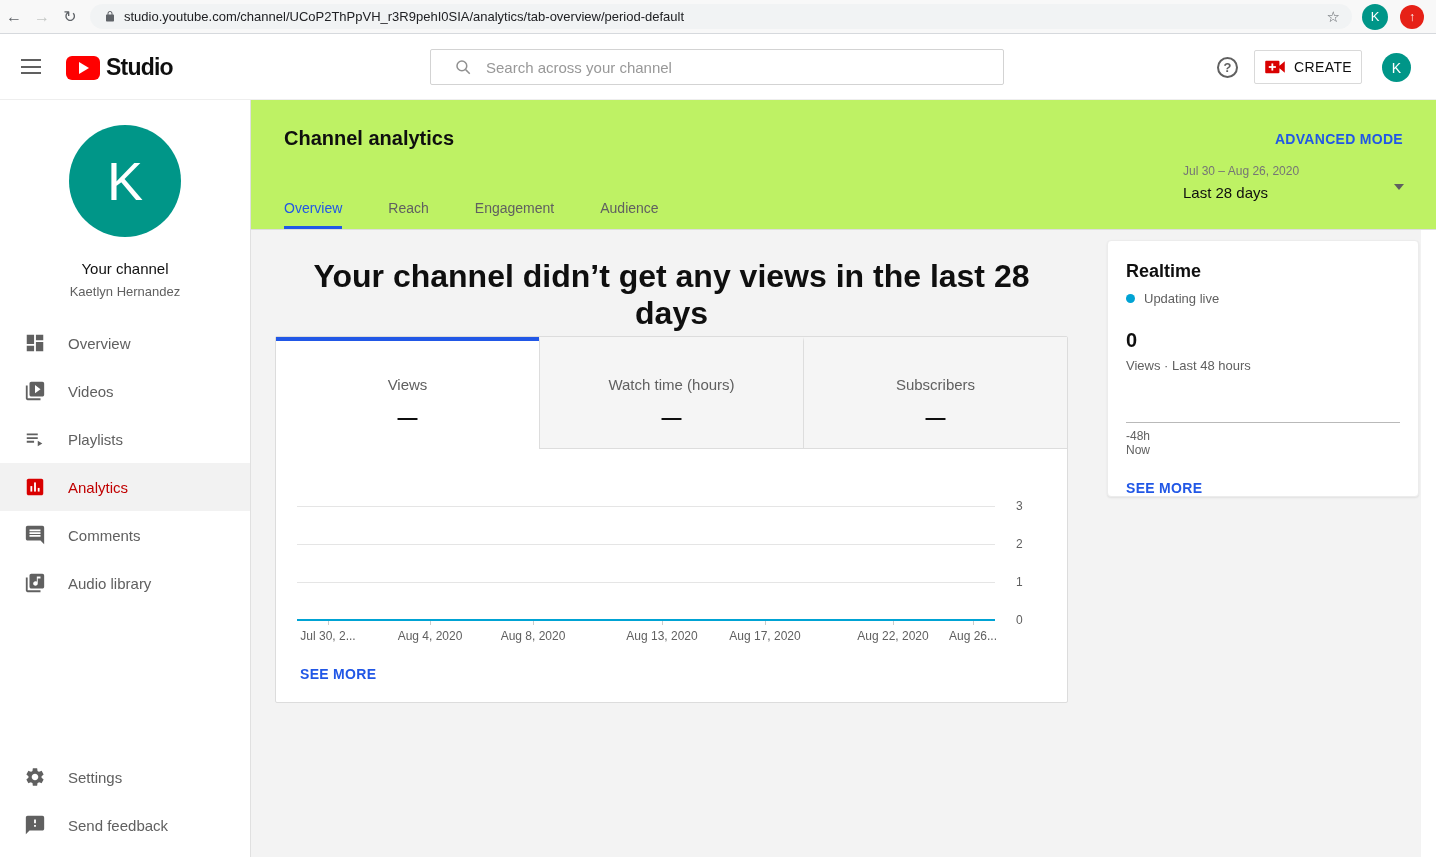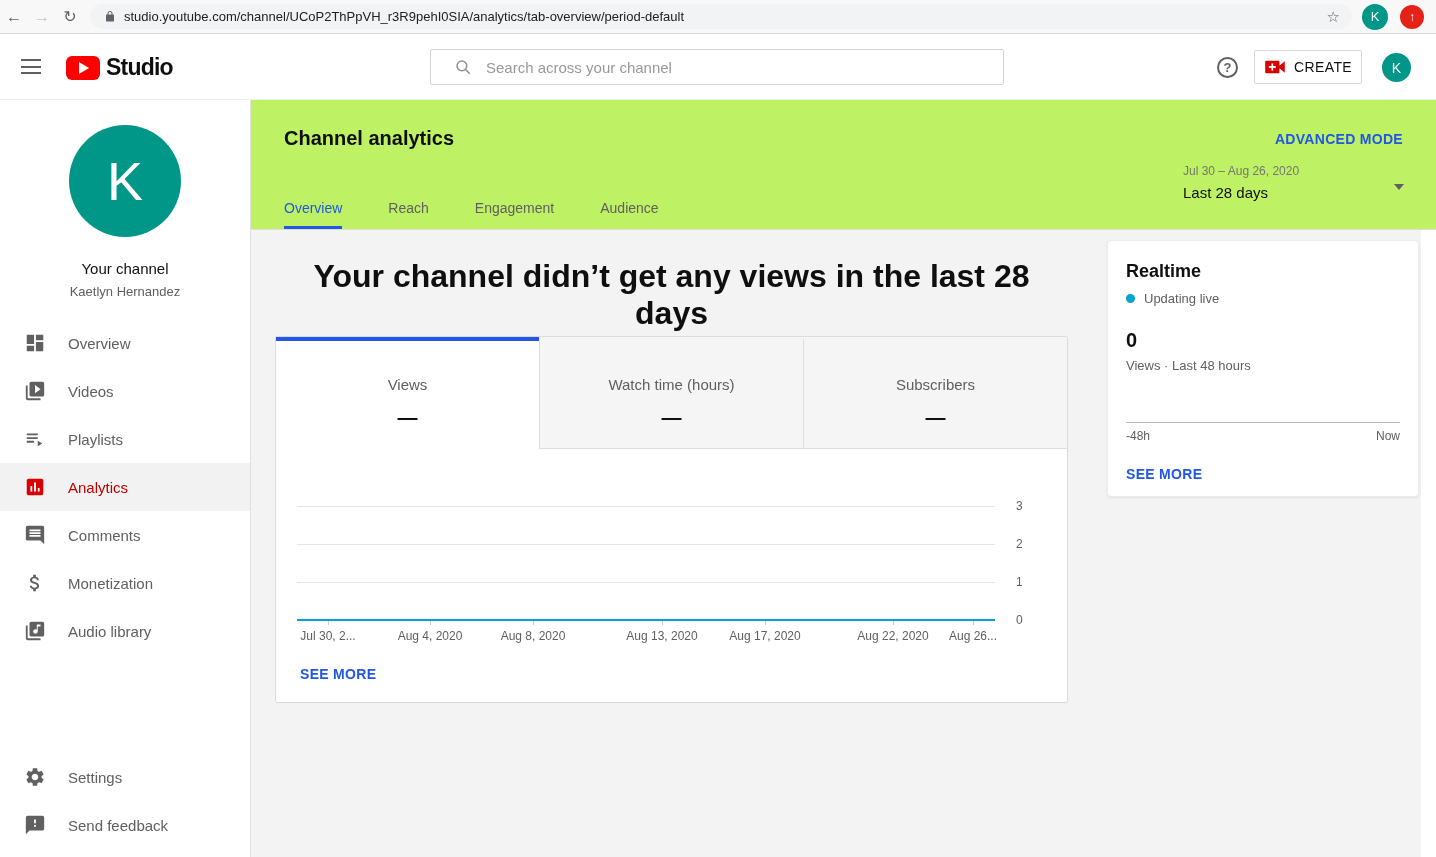--- a/index.html
+++ b/index.html
@@ -116,21 +116,21 @@
                    border:1px solid #ececec; border-radius:4px; box-shadow:0 1px 2px rgba(0,0,0,0.08);
                    padding:20px 18px; }
   .realtime-title { font-size:18px; font-weight:700; color:#0f0f0f; }
   .realtime-status { display:flex; align-items:center; margin-top:9px; }
   .live-dot { width:9px; height:9px; border-radius:50%; background:#00a3d4; margin-right:9px; }
   .realtime-status .label { font-size:13px; color:#606060; }
   .realtime-count { margin-top:23px; font-size:20px; font-weight:700; color:#0f0f0f; }
   .realtime-caption { margin-top:6px; font-size:13px; color:#606060; }
   .spark-axis { margin-top:49px; border-top:1px solid #b9b9b9; }
   .spark-labels { display:flex; justify-content:space-between; margin-top:6px;
-                  font-size:12px; color:#606060; }
+                  font-size:12px; color:#606060;flex-direction:column; }
   .realtime-see-more { margin-top:23px; font-size:14px; font-weight:700; color:#2157e6;
                        letter-spacing:0.3px; cursor:pointer; }
 </style>
 </head>
 <body>
 
 <div class="browser-bar">
   <div class="nav-btn">←</div>
   <div class="nav-btn disabled">→</div>
   <div class="nav-btn">↻</div>
@@ -224,28 +224,20 @@
           </span>
         <span class="label">Analytics</span>
       </div>
       <div class="nav-item">
         <span class="icon">
             <svg viewBox="0 0 24 24">
               <path d="M21.99 4c0-1.1-.89-2-1.99-2H4c-1.1 0-2 .9-2 2v12c0 1.1.9 2 2 2h14l4 4-.01-18zM18 14H6v-2h12v2zm0-3H6V9h12v2zm0-3H6V6h12v2z"></path>
             </svg>
           </span>
         <span class="label">Comments</span>
-      </div>
-      <div class="nav-item">
-        <span class="icon">
-            <svg viewBox="0 0 24 24">
-              <path d="M11.8 10.9c-2.27-.59-3-1.2-3-2.15 0-1.09 1.01-1.85 2.7-1.85 1.78 0 2.44.85 2.5 2.1h2.21c-.07-1.72-1.12-3.3-3.21-3.81V3h-3v2.16c-1.94.42-3.5 1.68-3.5 3.61 0 2.31 1.91 3.46 4.7 4.13 2.5.6 3 1.48 3 2.41 0 .69-.49 1.79-2.7 1.79-2.06 0-2.87-.92-2.98-2.1h-2.2c.12 2.19 1.76 3.42 3.68 3.83V21h3v-2.15c1.95-.37 3.5-1.5 3.5-3.55 0-2.84-2.43-3.81-4.7-4.4z"></path>
-            </svg>
-          </span>
-        <span class="label">Monetization</span>
       </div>
       <div class="nav-item">
         <span class="icon">
             <svg viewBox="0 0 24 24">
               <path d="M20 2H8c-1.1 0-2 .9-2 2v12c0 1.1.9 2 2 2h12c1.1 0 2-.9 2-2V4c0-1.1-.9-2-2-2zm-2 5h-3v5.5c0 1.38-1.12 2.5-2.5 2.5S10 13.88 10 12.5s1.12-2.5 2.5-2.5c.57 0 1.08.19 1.5.51V5h4v2zM4 6H2v14c0 1.1.9 2 2 2h14v-2H4V6z"></path>
             </svg>
           </span>
         <span class="label">Audio library</span>
       </div>
     </div>

